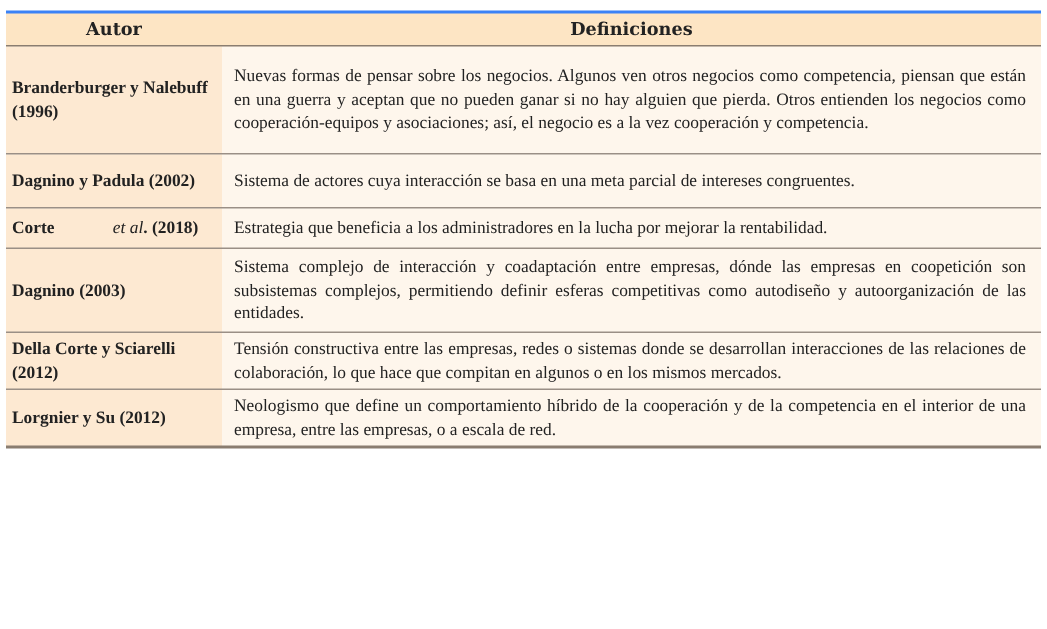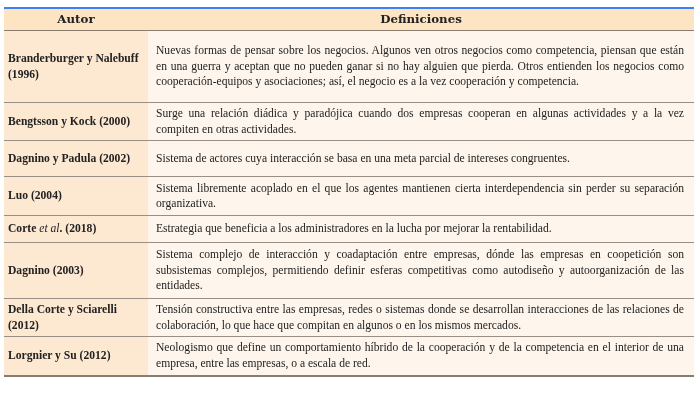--- a/index.html
+++ b/index.html
@@ -16,52 +16,44 @@
       background: #fde5c4; font-weight: bold; text-align: center;
       height: 21px; padding: 0; border-top: 2px solid #3b82f6;
       border-bottom: 1.5px solid #8a7d70; font-size: 11.8px;
     }
     tbody td { padding: 3px 6px; vertical-align: middle; border-bottom: 1.5px solid #9a8f86; font-family: Liberation Serif, serif; }
     tbody td.author {
       background: #fde9d2; font-weight: bold; padding: 3px 4px;
     }
     tbody td.def { background: #fef6ec; text-align: justify; padding-left: 8px; padding-right: 10px; }
     tbody tr:last-child td { border-bottom: 2px solid #8a7d70; }
-    .it { font-style: italic; font-weight: normal; }
+    .it { font-style: italic; font-weight: normal; margin-left: 36px; }
   </style>
 </head>
 <body>
 
 <table class="deftable">
   <colgroup>
       <col class="c-author">
       <col class="c-def">
     </colgroup>
   <thead>
     <tr>
       <th>Autor</th>
       <th>Definiciones</th>
     </tr>
   </thead>
   <tbody>
     <tr style="height:72px">
       <td class="author"><span>Branderburger y Nalebuff (1996)</span></td>
       <td class="def">Nuevas formas de pensar sobre los negocios. Algunos ven otros negocios como competencia, piensan que están en una guerra y aceptan que no pueden ganar si no hay alguien que pierda. Otros entienden los negocios como cooperación-equipos y asociaciones; así, el negocio es a la vez cooperación y competencia.</td>
     </tr>
-    <tr style="height:38px">
-      <td class="author"><span>Bengtsson y Kock (2000)</span></td>
-      <td class="def">Surge una relación diádica y paradójica cuando dos empresas cooperan en algunas actividades y a la vez compiten en otras actividades.</td>
-    </tr>
     <tr style="height:36px">
       <td class="author"><span>Dagnino y Padula (2002)</span></td>
       <td class="def">Sistema de actores cuya interacción se basa en una meta parcial de intereses congruentes.</td>
-    </tr>
-    <tr style="height:39px">
-      <td class="author"><span>Luo (2004)</span></td>
-      <td class="def">Sistema libremente acoplado en el que los agentes mantienen cierta interdependencia sin perder su separación organizativa.</td>
     </tr>
     <tr style="height:27px">
       <td class="author"><span>Corte </span><span class="it">et al</span><span>. (2018)</span></td>
       <td class="def">Estrategia que beneficia a los administradores en la lucha por mejorar la rentabilidad.</td>
     </tr>
     <tr style="height:56px">
       <td class="author"><span>Dagnino (2003)</span></td>
       <td class="def">Sistema complejo de interacción y coadaptación entre empresas, dónde las empresas en coopetición son subsistemas complejos, permitiendo definir esferas competitivas como autodiseño y autoorganización de las entidades.</td>
     </tr>
     <tr style="height:38px">

